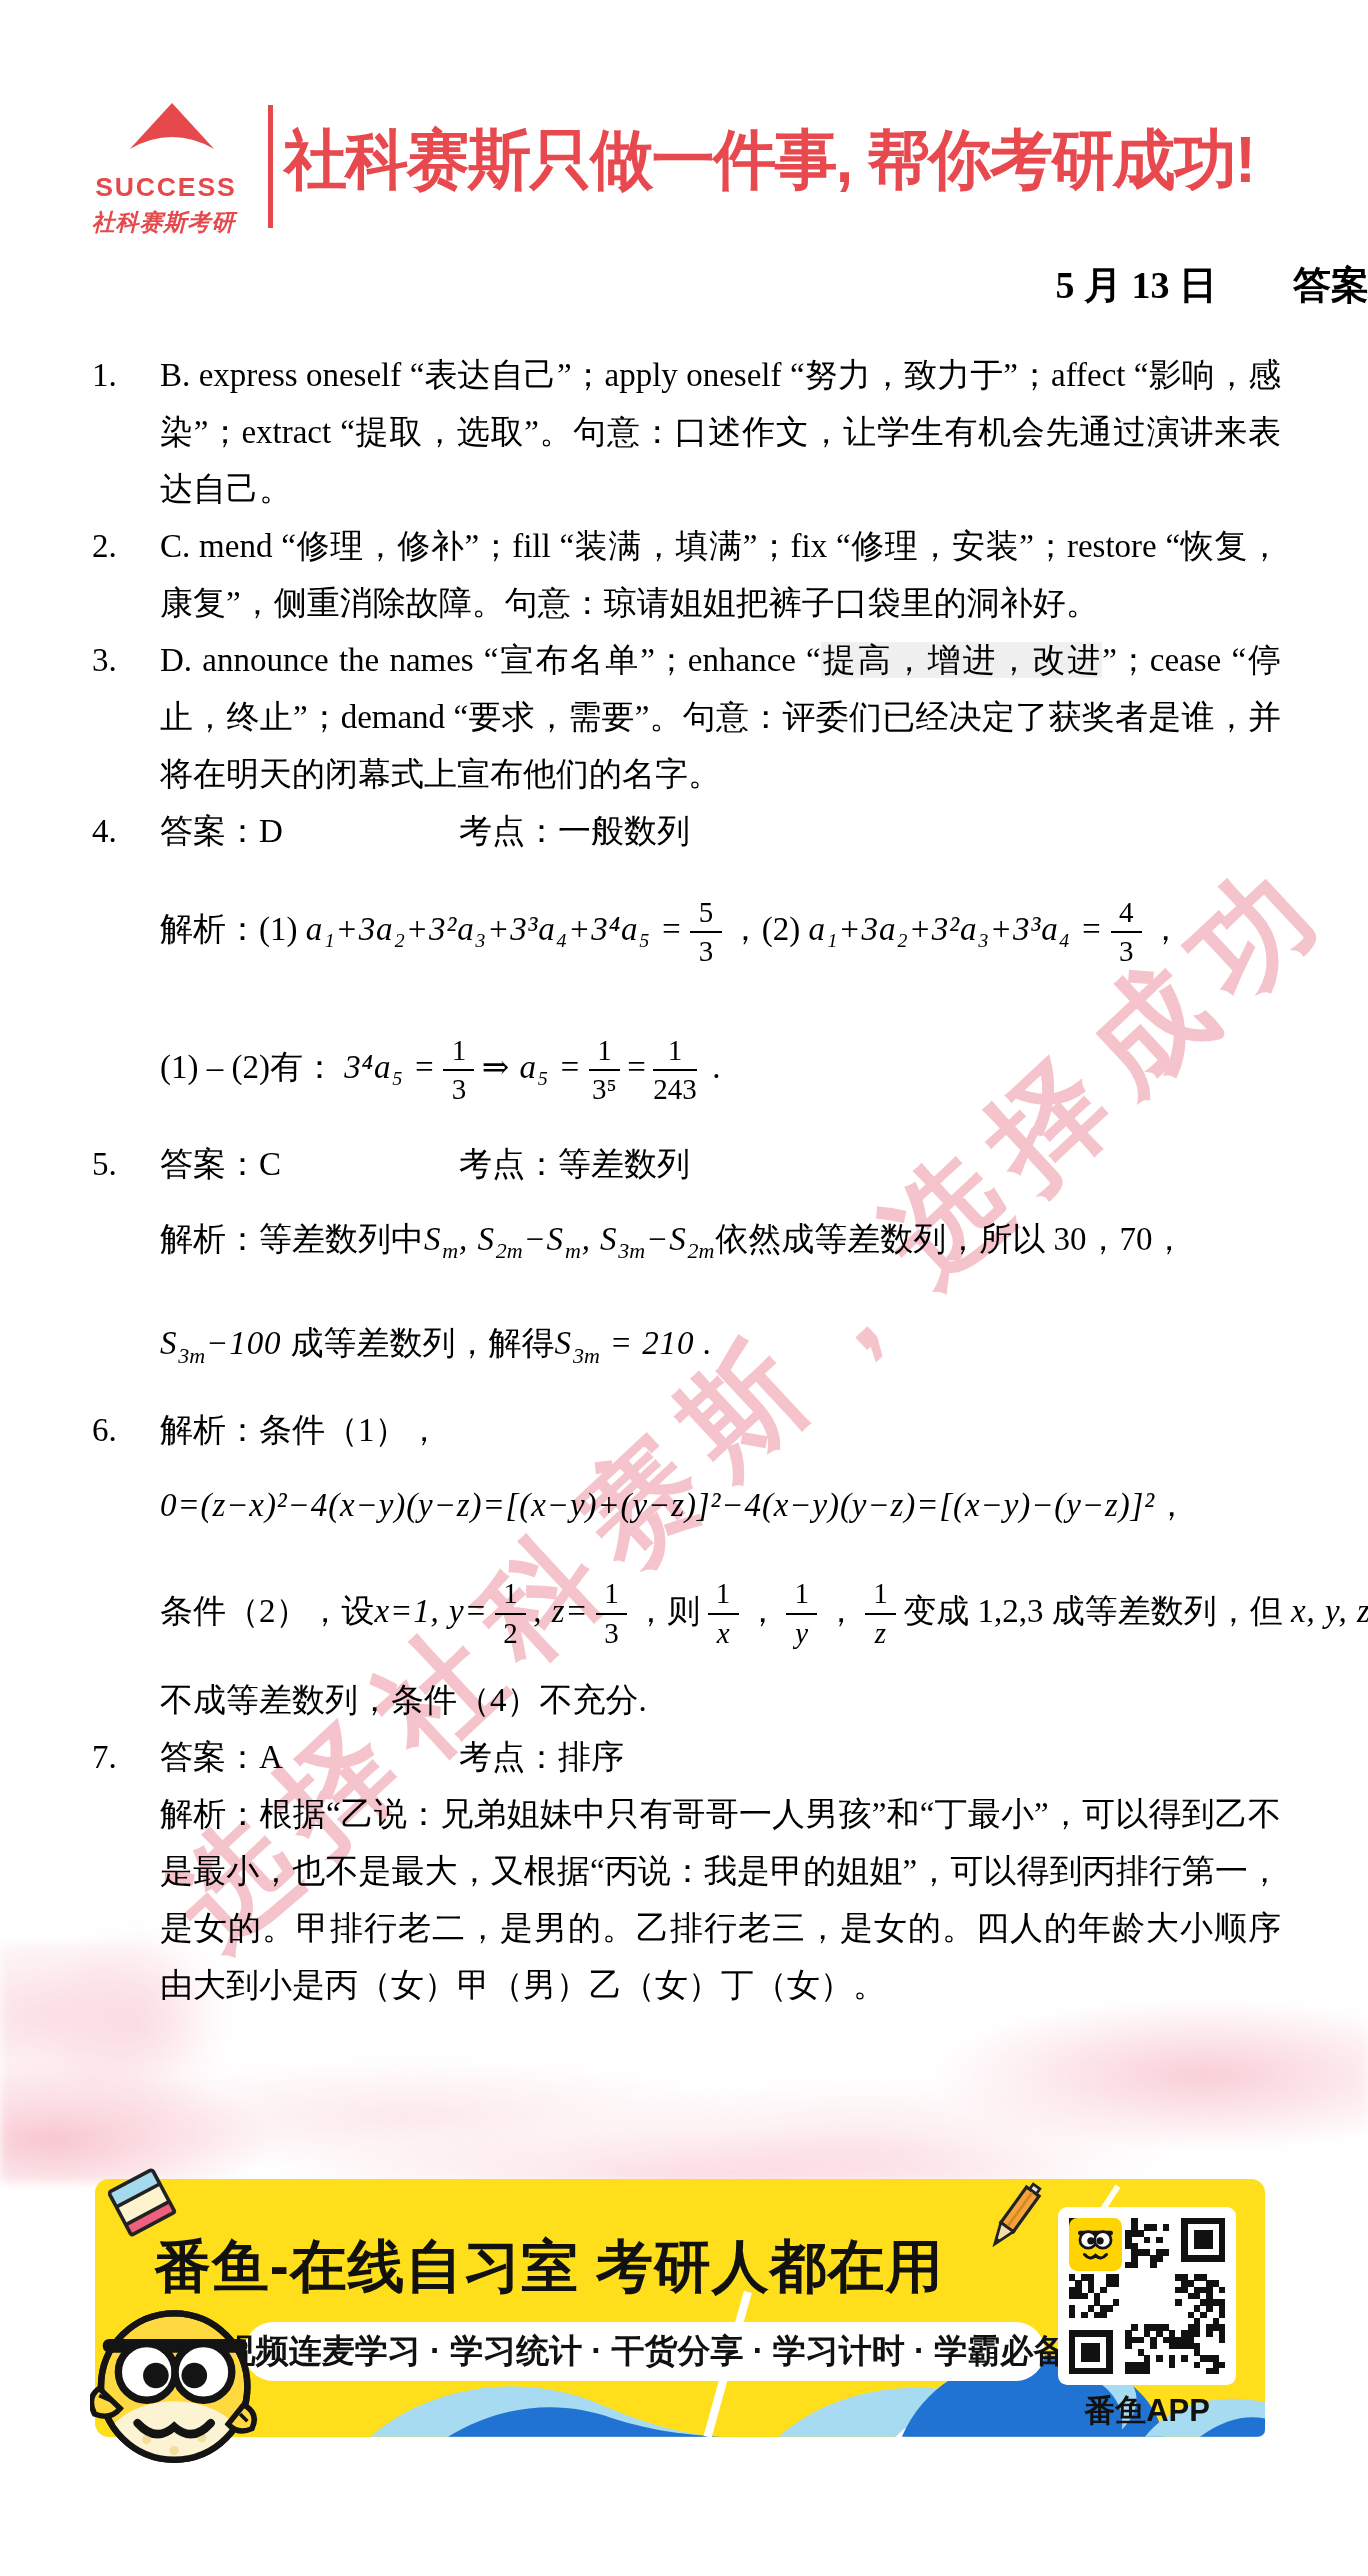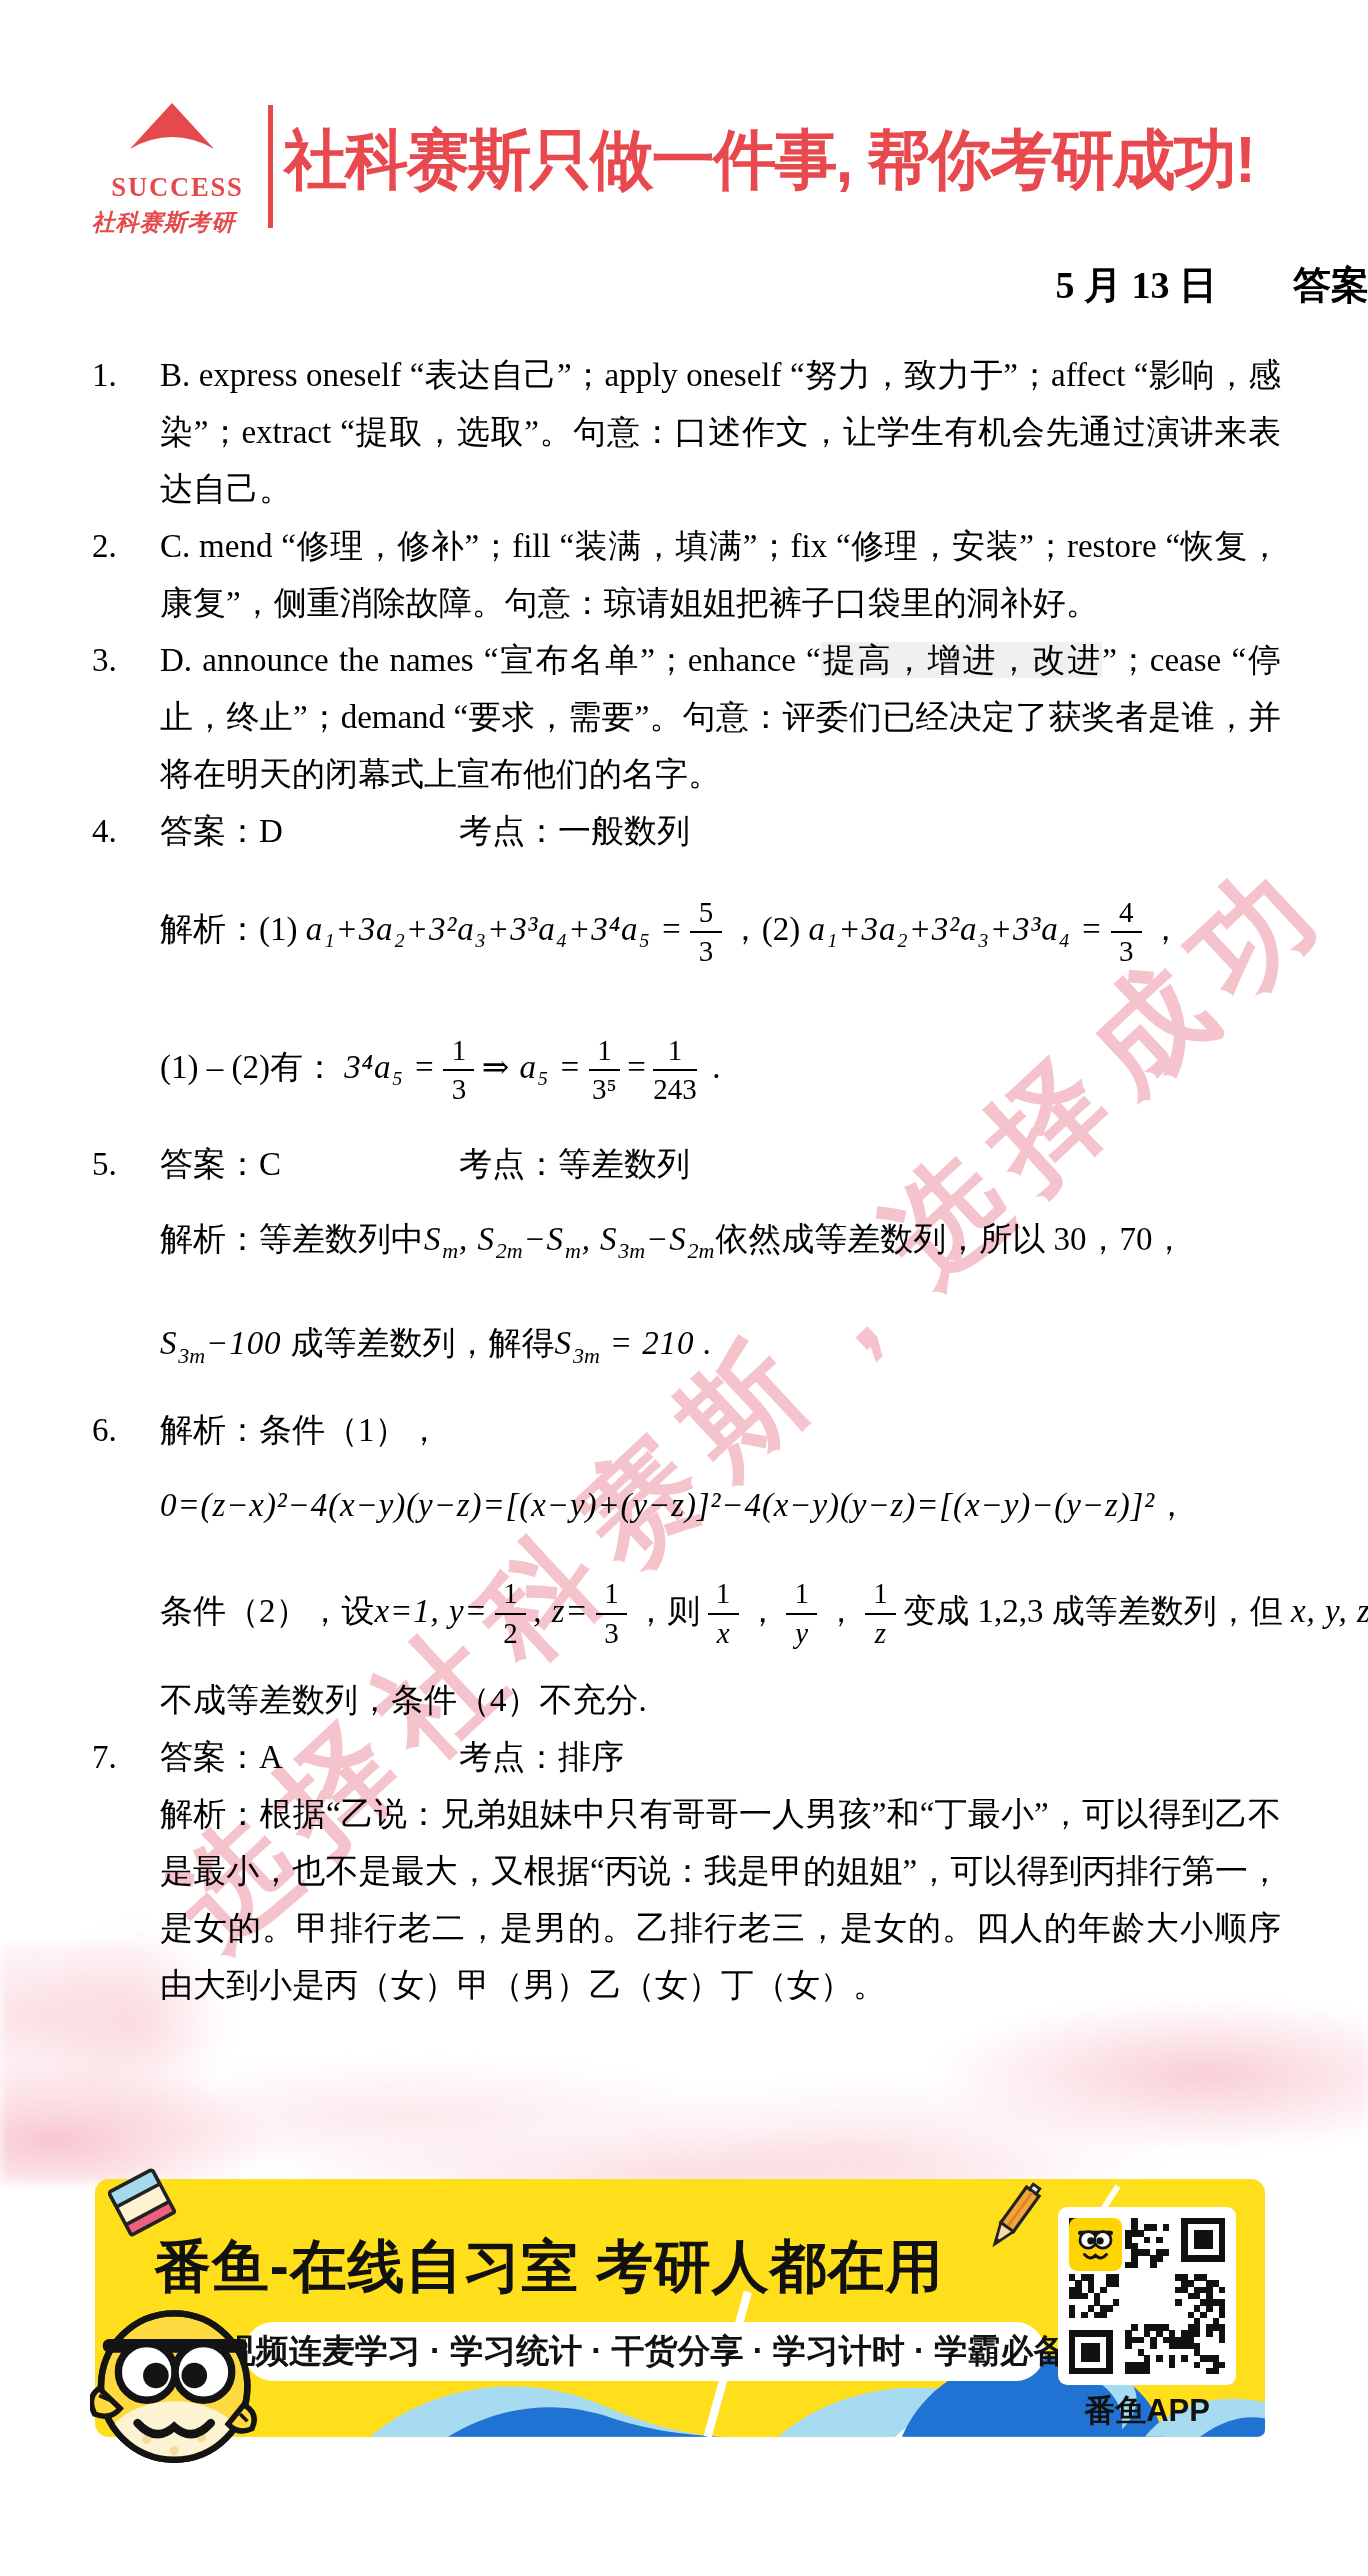--- a/index.html
+++ b/index.html
@@ -16,22 +16,22 @@
       radial-gradient(ellipse 477px 83px at 30% 72%, rgba(248,196,205,.38), transparent 72%),
       radial-gradient(ellipse 431px 101px at 63% 86%, rgba(247,186,197,.34), transparent 72%),
       radial-gradient(ellipse 394px 110px at 88% 55%, rgba(243,158,175,.5), transparent 70%),
       radial-gradient(ellipse 550px 64px at 50% 97%, rgba(246,180,192,.4), transparent 75%);}
   .pink-blob{position:absolute;left:27.5px;top:1870px;width:275px;height:303px;z-index:0;filter:blur(5.5px);
      background:radial-gradient(ellipse 138px 147px at 40% 50%, rgba(246,180,192,.35), transparent 70%);}
   
   .hdr{position:absolute;left:88px;top:88px;right:55px;height:156px;z-index:2;}
   .logo{position:absolute;left:0;top:7.3px;width:229px;text-align:left;color:#e5494b;}
   .roof{position:absolute;left:40px;top:5.5px;}
-  .brand{position:absolute;left:7.3px;top:77px;font-family:Liberation Serif, serif;
-         font-weight:800;font-size:26.6px;letter-spacing:1.8px;margin-left:16px;}
+  .brand{position:absolute;left:7.3px;top:77px;font-family:Liberation Sans, sans-serif;
+         font-weight:800;font-size:26.6px;letter-spacing:1.8px;}
   .brand-sub{position:absolute;left:3.7px;top:112px;font-family:"Liberation Sans","DejaVu Sans",sans-serif;
          font-weight:800;font-size:23px;letter-spacing:0.9px;font-style:italic;}
   .hdr-divider{position:absolute;left:180px;top:16.5px;width:4.6px;height:123px;background:#e5494b;}
   .slogan{position:absolute;left:196px;top:27.5px;width:1036px;color:#e8494f;
       font-family:"Liberation Sans","DejaVu Sans",sans-serif;font-weight:900;font-size:65px;
       letter-spacing:-1.8px;white-space:nowrap;transform:scaleX(.97);transform-origin:0 0;}
   
   .title{position:absolute;left:0;top:260px;width:1369px;text-align:right;font-size:38px;
       font-weight:700;white-space:pre;z-index:2;}
   

